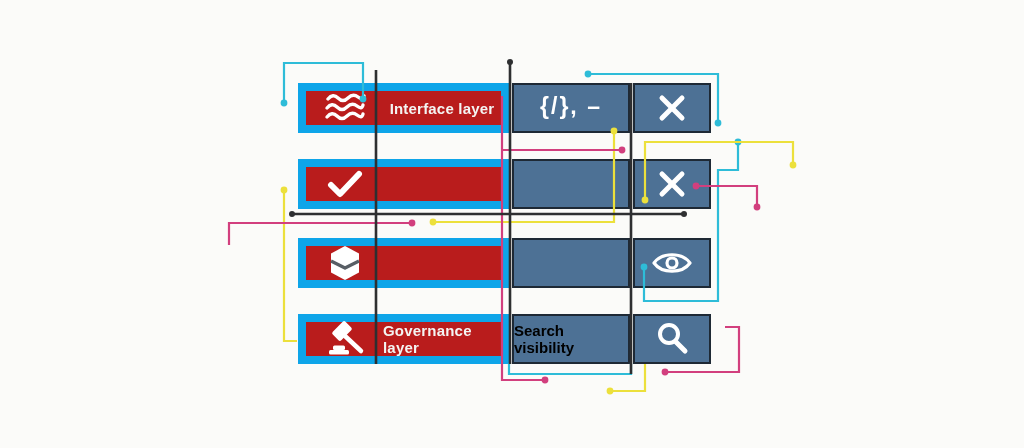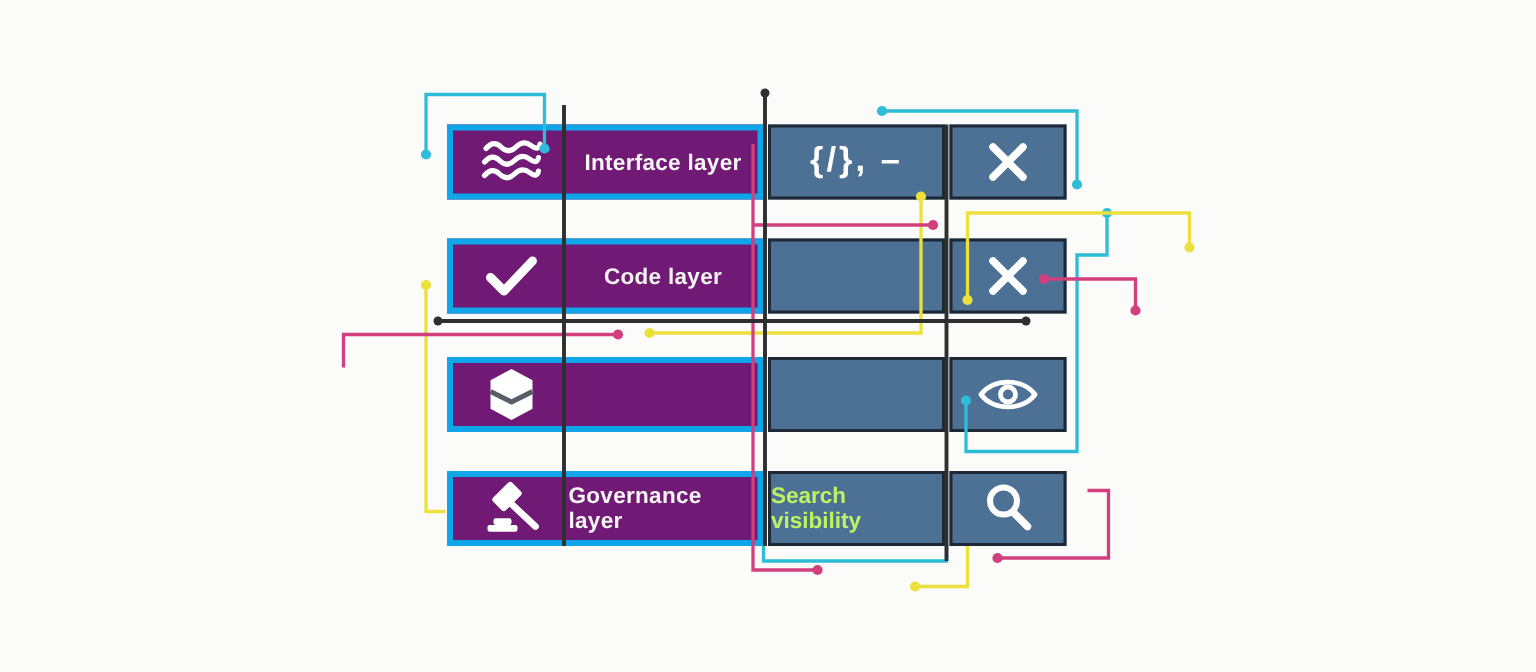--- a/index.html
+++ b/index.html
@@ -2,29 +2,29 @@
 <html><head>
 <meta charset="utf-8">
 <style>
   html,body{margin:0;padding:0;background:#e9e9e7;}
   .stage{
     position:relative;width:1024px;height:448px;background:#fbfbf9;
     overflow:hidden;font-family:"Liberation Sans",sans-serif;
   }
   .row-box{position:absolute;height:50px;box-sizing:border-box;display:flex;align-items:center;}
   .gray-box{
-    left:298px;width:211px;background:#701a75;border:4px solid #0ea5e9;
+    left:298px;width:211px;background:#b91c1c;border:8px solid #0ea5e9;
   }
   .icon-cell{width:77px;height:100%;display:flex;align-items:center;justify-content:center;flex:none;}
   .label-cell{flex:1;display:flex;align-items:center;justify-content:center;}
   .label-cell span{color:#f4f4f2;font-size:15px;font-weight:700;letter-spacing:.2px;}
   .blue-a{left:512px;width:118px;background:#4d7195;border:2px solid #1e2935;justify-content:center;}
   .blue-b{left:633px;width:78px;background:#4d7195;border:2px solid #1e2935;justify-content:center;}
   .code-glyph{color:#fff;font-size:23px;font-weight:700;letter-spacing:2px;padding-bottom:3px;}
-  .cell-text{color:#bef264;font-size:15px;font-weight:700;}
+  .cell-text{color:#000000;font-size:15px;font-weight:700;}
   #connector-svg{position:absolute;left:0;top:0;z-index:6;pointer-events:none;}
   .rowwrap{position:absolute;left:0;top:0;z-index:2;}
 </style>
 </head>
 <body>
 
 <div class="stage">
 
   <div class="rowwrap">
 
@@ -52,23 +52,20 @@
             <line x1="25" y1="5" x2="5" y2="25"></line>
         </g>
       </svg>
     </div>
 
     <div class="row-box gray-box" style="top:159px">
       <div class="icon-cell">
         <svg width="36" height="28" viewBox="0 0 36 28">
           <polyline points="4,15 13,24 32,4" fill="none" stroke="#ffffff" stroke-width="6" stroke-linecap="round" stroke-linejoin="round"></polyline>
         </svg>
-      </div>
-      <div class="label-cell">
-        <span>Code layer</span>
       </div>
     </div>
     <div class="row-box blue-a" style="top:159px">
       <span class="cell-text"></span>
     </div>
     <div class="row-box blue-b" style="top:159px">
       <svg width="30" height="30" viewBox="0 0 30 30">
         <g stroke="#ffffff" stroke-width="5" stroke-linecap="round">
           <line x1="5" y1="5" x2="25" y2="25"></line>
             <line x1="25" y1="5" x2="5" y2="25"></line>

